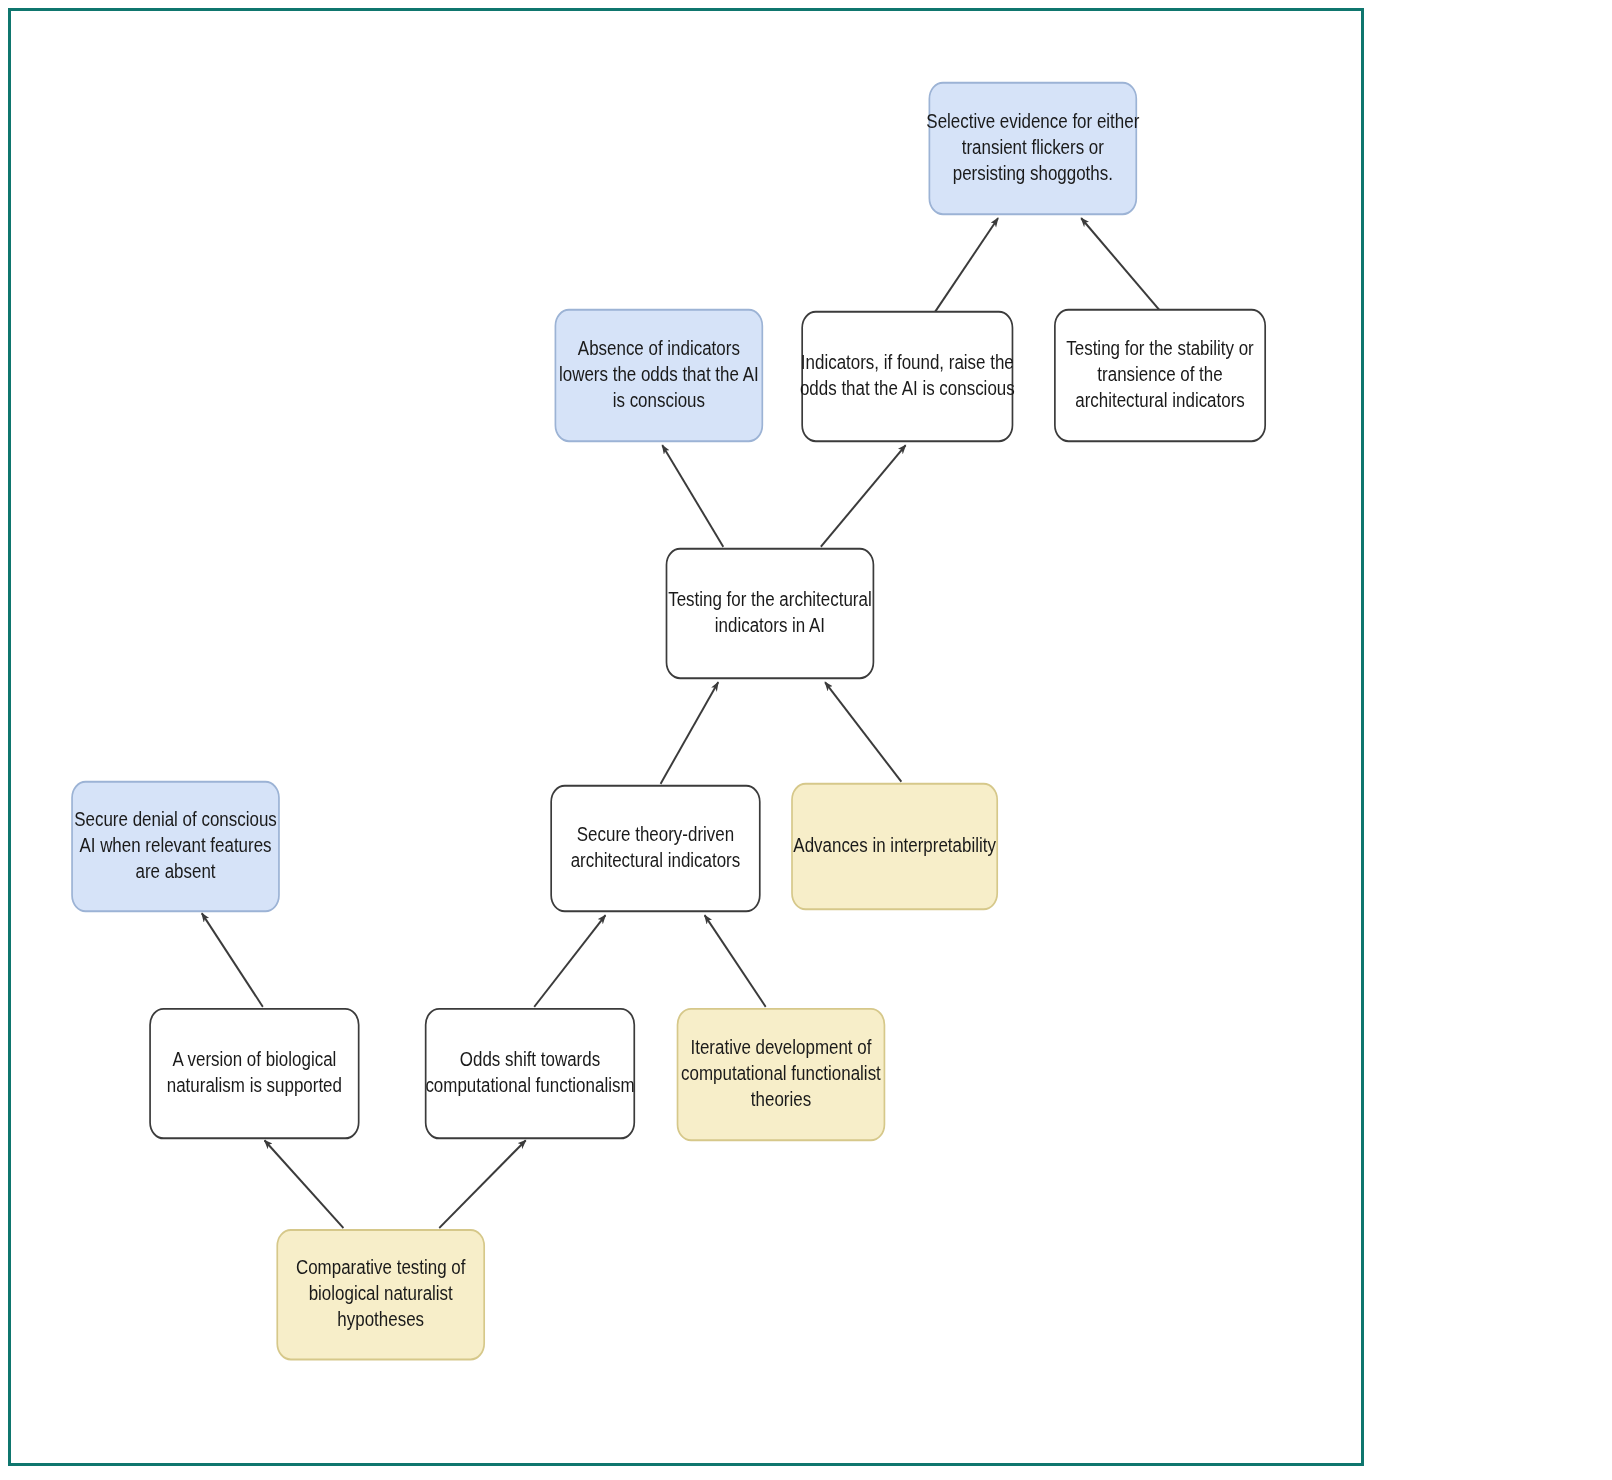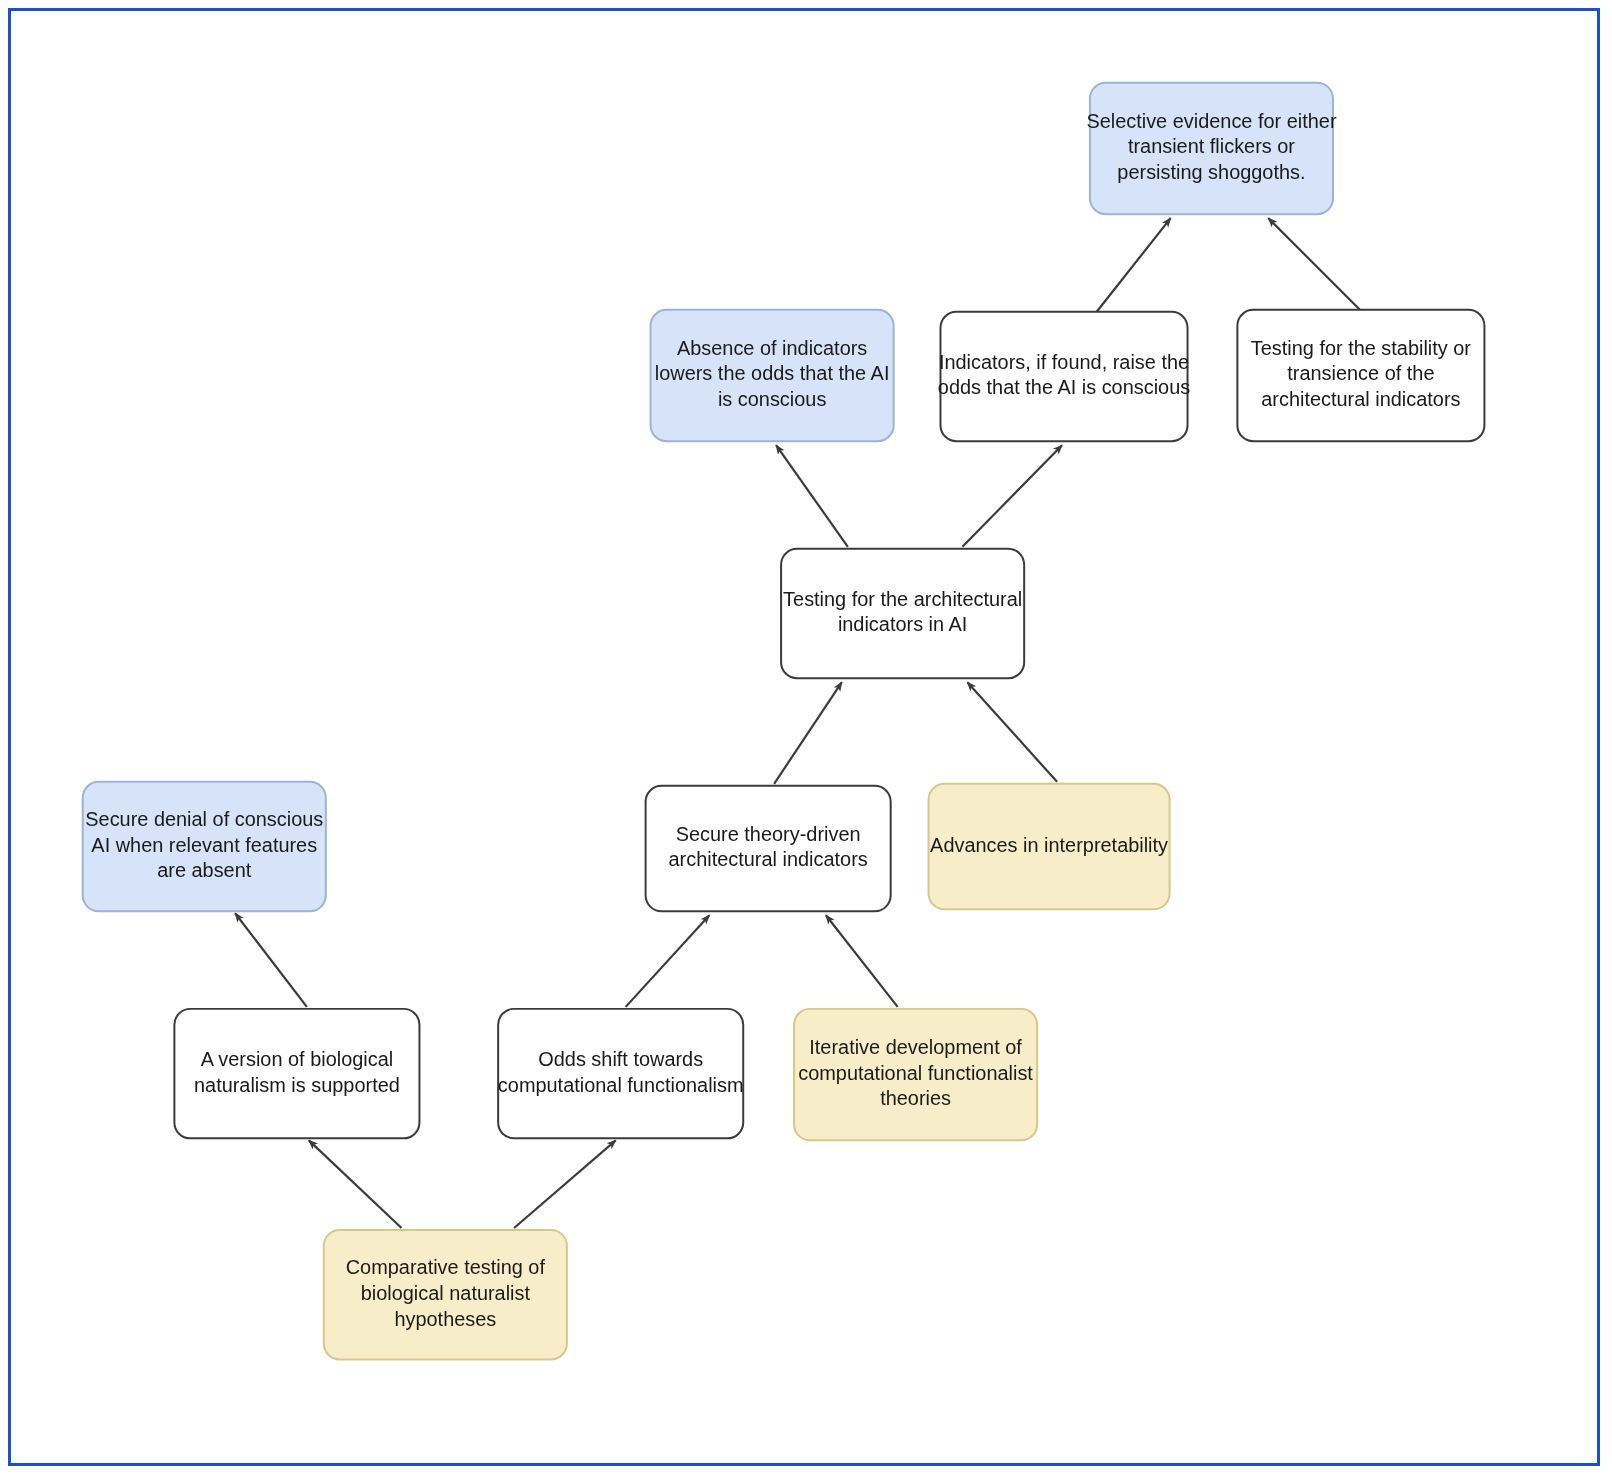--- a/index.html
+++ b/index.html
@@ -9,23 +9,23 @@
   }
   body {
     width: 1612px;
     height: 1480px;
     font-family: "Liberation Sans", sans-serif;
   }
   #canvas-frame {
     position: absolute;
     left: 8px;
     top: 8px;
-    width: 1592px;
+    width: 1356px;
     height: 1458px;
-    border: 3px solid #1d4ed8;
+    border: 3px solid #0f766e;
     box-sizing: border-box;
     background: #ffffff;
     overflow: hidden;
     text-decoration: underline;
   }
   #diagram-svg {
     position: absolute;
     left: 0;
     top: 0;
     width: 100%;

